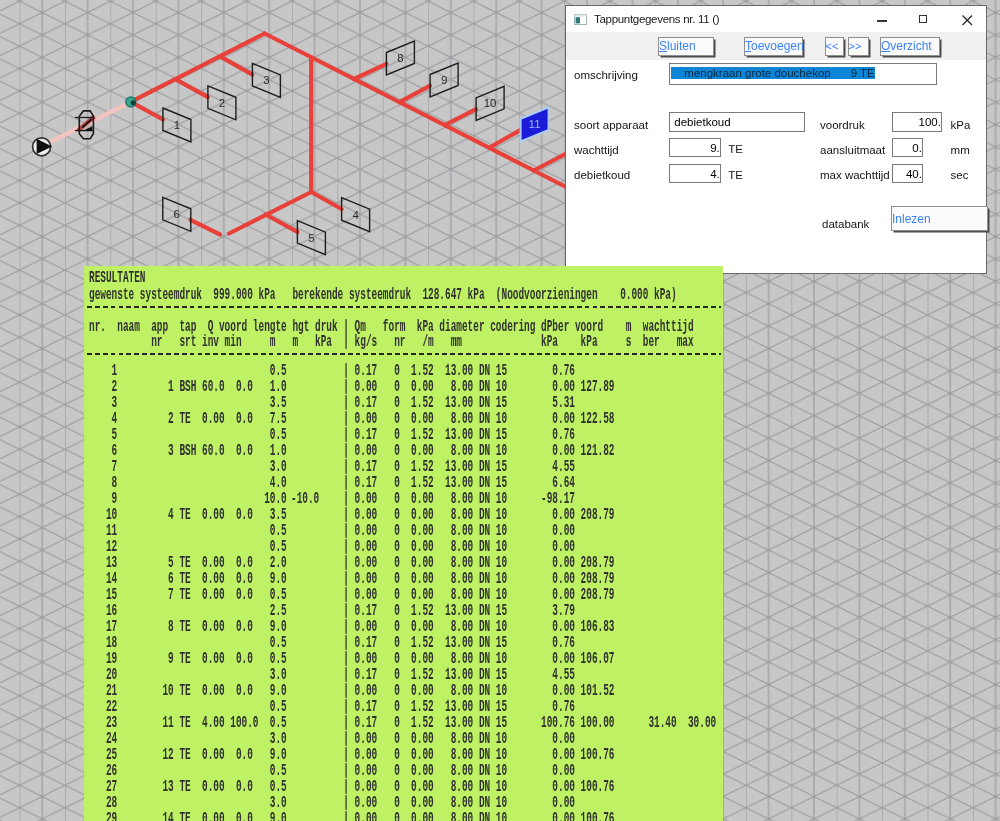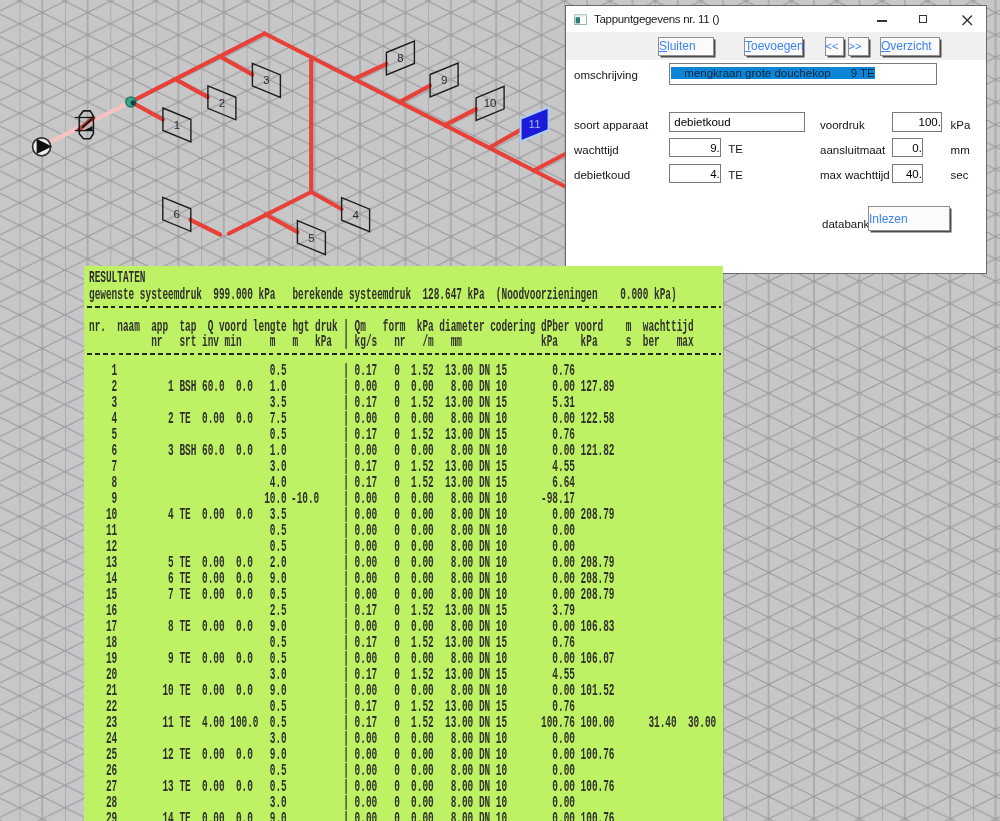--- a/index.html
+++ b/index.html
@@ -117,21 +117,21 @@
  <div class="lb" style="left:384.6px;top:135.8px;width:200px">mm</div>
  <div class="lb" style="left:162.29999999999995px;top:160.6px;width:200px">TE</div>
  <div class="lb" style="left:384.6px;top:161.0px;width:200px">sec</div>
  <div class="inp" style="left:103.3px;top:56.5px;width:268px;height:22px"><span id="sel">mengkraan grote douchekop<span style="display:inline-block;width:20px"></span>9 TE</span></div>
  <div class="inp" style="left:103.3px;top:106px;width:136px;height:20px"><span style="padding-left:4px">debietkoud</span></div>
  <div class="inp num" style="left:326.4px;top:106px;width:49.5px;height:20px">100.</div>
  <div class="inp num" style="left:103.3px;top:132px;width:51.5px;height:19px">9.</div>
  <div class="inp num" style="left:326.4px;top:132px;width:30.5px;height:19px">0.</div>
  <div class="inp num" style="left:103.3px;top:157.5px;width:51.5px;height:19px">4.</div>
  <div class="inp num" style="left:326.4px;top:157.5px;width:30.5px;height:19px">40.</div>
- <div class="btn" style="left:302px;top:200px;width:82px;height:25px;line-height:25px">Inlezen</div>
+ <div class="btn" style="left:325px;top:200px;width:97px;height:25px;line-height:25px">Inlezen</div>
 </div>
 
 <div id="pnl">
  <div class="mono" style="left:5px;top:4.1px">RESULTATEN</div>
  <div class="mono" style="left:5px;top:20.8px">gewenste systeemdruk  999.000 kPa   berekende systeemdruk  128.647 kPa  (Noodvoorzieningen    0.000 kPa)</div>
  <div class="dash" style="left:3.0px;top:40.39999999999998px;width:633.5px"></div>
  <div class="mono" style="left:5px;top:52.8px">nr.  naam  app  tap  Q voord lengte hgt druk | Qm   form  kPa diameter codering dPber voord    m  wachttijd</div>
  <div class="mono" style="left:5px;top:67.6px">           nr   srt inv min     m   m   kPa  | kg/s   nr   /m   mm              kPa    kPa     s  ber   max</div>
  <div class="dash" style="left:3.0px;top:87.39999999999998px;width:633.5px"></div>
  <div class="mono" id="rows" style="left:5px;top:97.1px">    1                           0.5          | 0.17   0  1.52  13.00 DN 15        0.76

